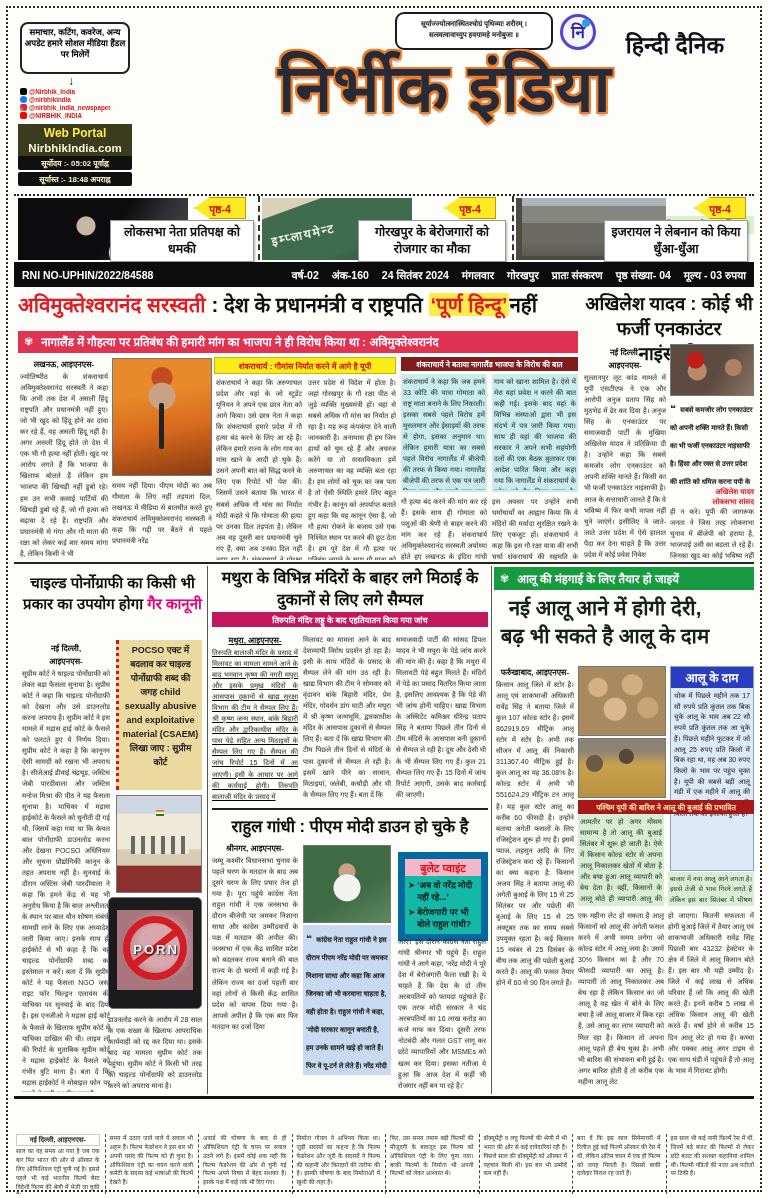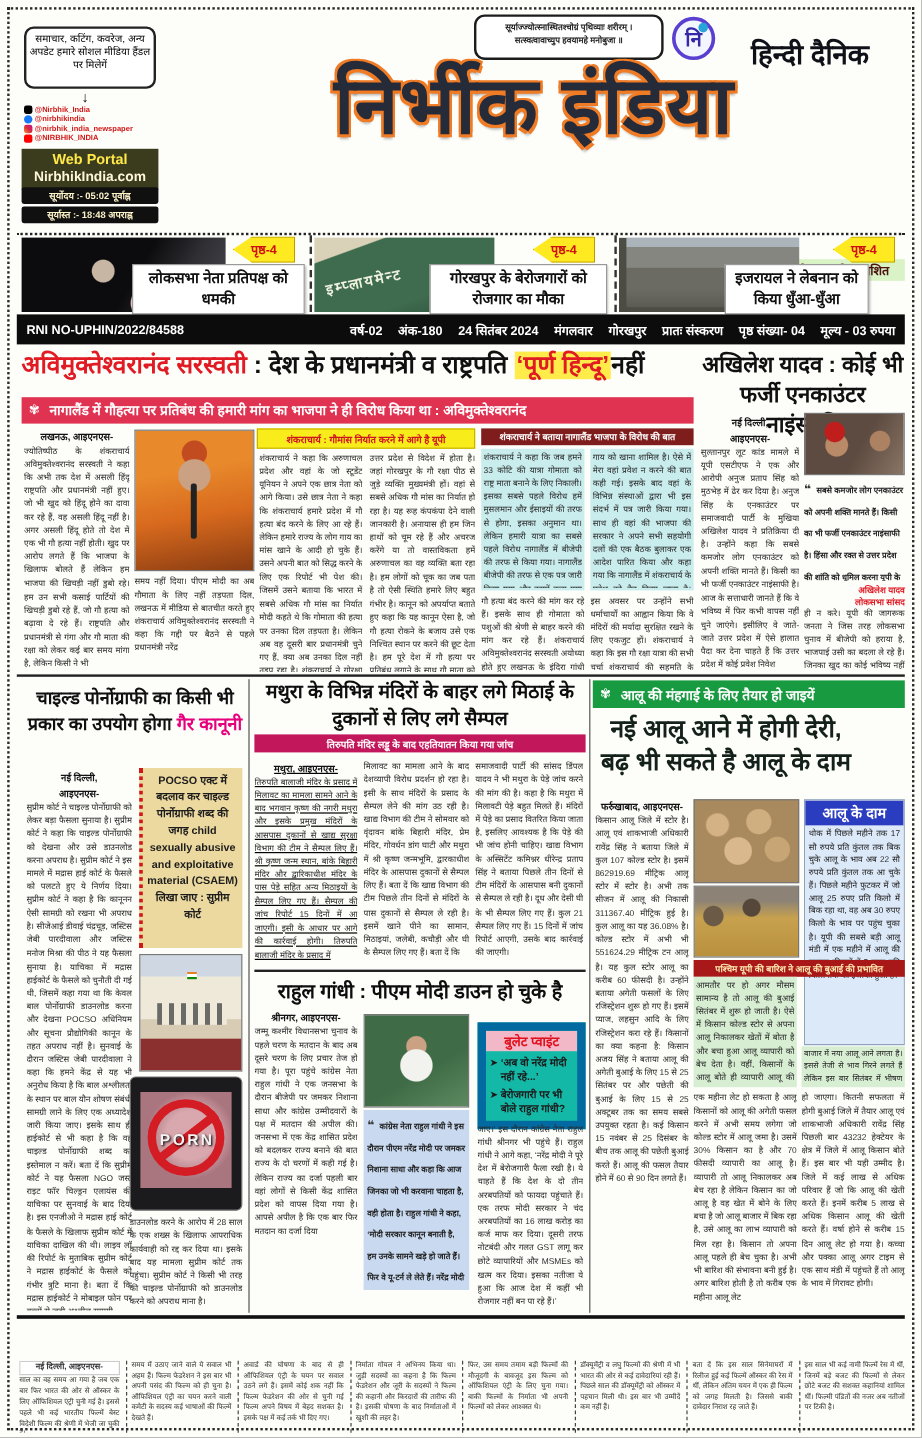--- a/index.html
+++ b/index.html
@@ -3,21 +3,21 @@
 <meta charset="utf-8">
 <style>
   * { margin:0; padding:0; box-sizing:border-box; }
   html,body { background:#888; }
   body { font-family:"Liberation Sans","DejaVu Sans",sans-serif; }
   .page { position:relative; width:768px; height:1198px; background:#fdfdfa; margin:0 auto; overflow:hidden; }
   .frame { position:absolute; inset:6px; border:2px dotted #2a2a2a; pointer-events:none; }
   .abs { position:absolute; }
   
   .social-box { left:20px; top:22px; width:110px; height:52px; border:2px solid #222; border-radius:8px;
-    font-size:8.5px; font-weight:normal; text-align:center; padding:3px 2px; line-height:1.3; background:#fff; }
+    font-size:8.5px; font-weight:bold; text-align:center; padding:3px 2px; line-height:1.3; background:#fff; }
   .down-arrow { left:68px; top:74px; font-size:12px; font-weight:bold; color:#111; }
   .handles { left:20px; top:88px; width:112px; }
   .handle-row { display:flex; align-items:center; gap:2px; margin-bottom:1px; }
   .handle-ic { width:7px; height:7px; border-radius:2px; display:inline-block; flex:0 0 auto; }
   .handle-lbl { font-size:6.3px; font-weight:bold; color:#d01818; white-space:nowrap; }
   .webportal { left:18px; top:124px; width:114px; background:#3b3b1e; color:#ffe949; text-align:center;
     font-weight:bold; font-size:12px; padding:2px 0 3px; line-height:1.25; }
   .webportal .url { color:#fdf6d8; font-size:11.5px; }
   .suntimes { left:18px; top:156px; width:114px; }
   .sunrow { background:#101010; color:#fdf3c9; font-size:7.8px; font-weight:bold; text-align:center;
@@ -168,29 +168,29 @@
       <div class="t-photo" style="width:150px; background:linear-gradient(160deg,#d9d2b8 18%, #3f6b4e 19% 70%, #2c4f3a);">
         <div style="color:#eef2df; font-size:12px; font-weight:bold; transform:rotate(-12deg); margin:20px 0 0 8px; letter-spacing:2px;">इम्प्लायमेन्ट</div>
       </div>
       <div class="t-caption" style="left:96px; top:22px; width:148px;">गोरखपुर के बेरोजगारों को रोजगार का मौका</div>
       <div class="p4" style="left:182px;">पृष्ठ-4</div>
     </div>
     <div class="t-div" style="left:498px;"></div>
 
     <div class="teaser" style="left:502px; width:236px;">
       <div class="t-photo" style="width:150px; background:linear-gradient(180deg,#b7c1c9 12%, #8d8d87 13% 40%, #6e6d66 41% 70%, #57564f); box-shadow:inset 0 0 0 200px rgba(90,88,80,.12), inset 12px -10px 0 -6px #4a4942;"></div>
-      <div class="t-caption" style="left:88px; top:22px; width:120px;">इजरायल ने लेबनान को किया धुँआ-धुँआ</div>
+      <div class="t-caption" style="left:88px; top:22px; width:144px;">इजरायल ने लेबनान को किया धुँआ-धुँआ</div>
       <div class="p4" style="left:178px;">पृष्ठ-4</div>
     </div>
   </div>
 
   <div class="abs rni">
     <span class="lead-sp">RNI NO-UPHIN/2022/84588</span>
     <span>वर्ष-02</span>
-    <span>अंक-180</span>
+    <span>अंक-160</span>
     <span>24 सितंबर 2024</span>
     <span>मंगलवार</span>
     <span>गोरखपुर</span>
     <span>प्रातः संस्करण</span>
     <span>पृष्ठ संख्या- 04</span>
     <span>मूल्य - 03 रुपया</span>
   </div>
 
   <div class="abs lead-headline">
     <span class="red-t">अविमुक्तेश्वरानंद सरस्वती</span><span> : देश के प्रधानमंत्री व राष्ट्रपति </span><span class="hl-y">‘पूर्ण हिन्दू’</span><span>नहीं</span>

